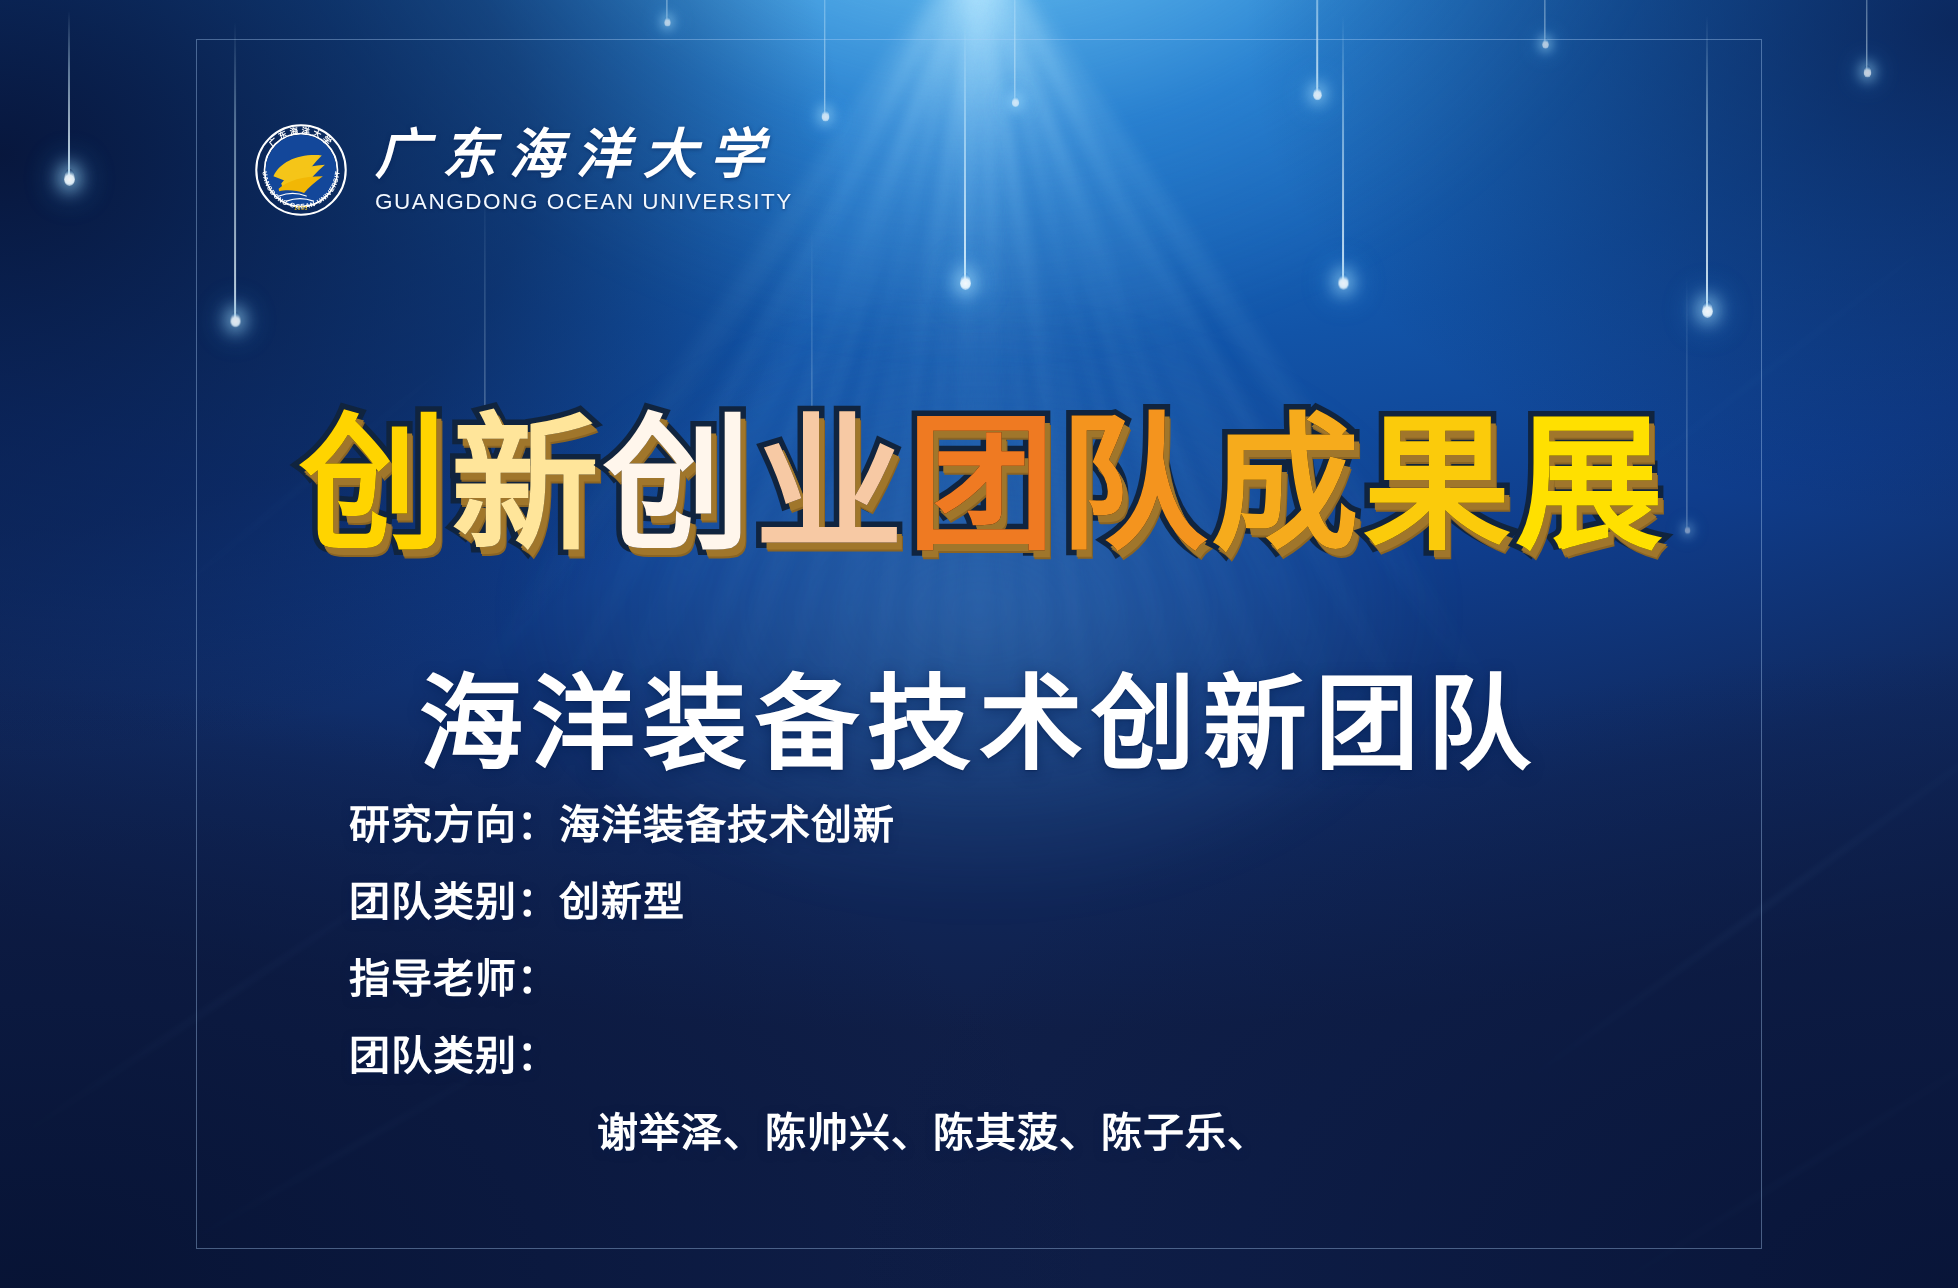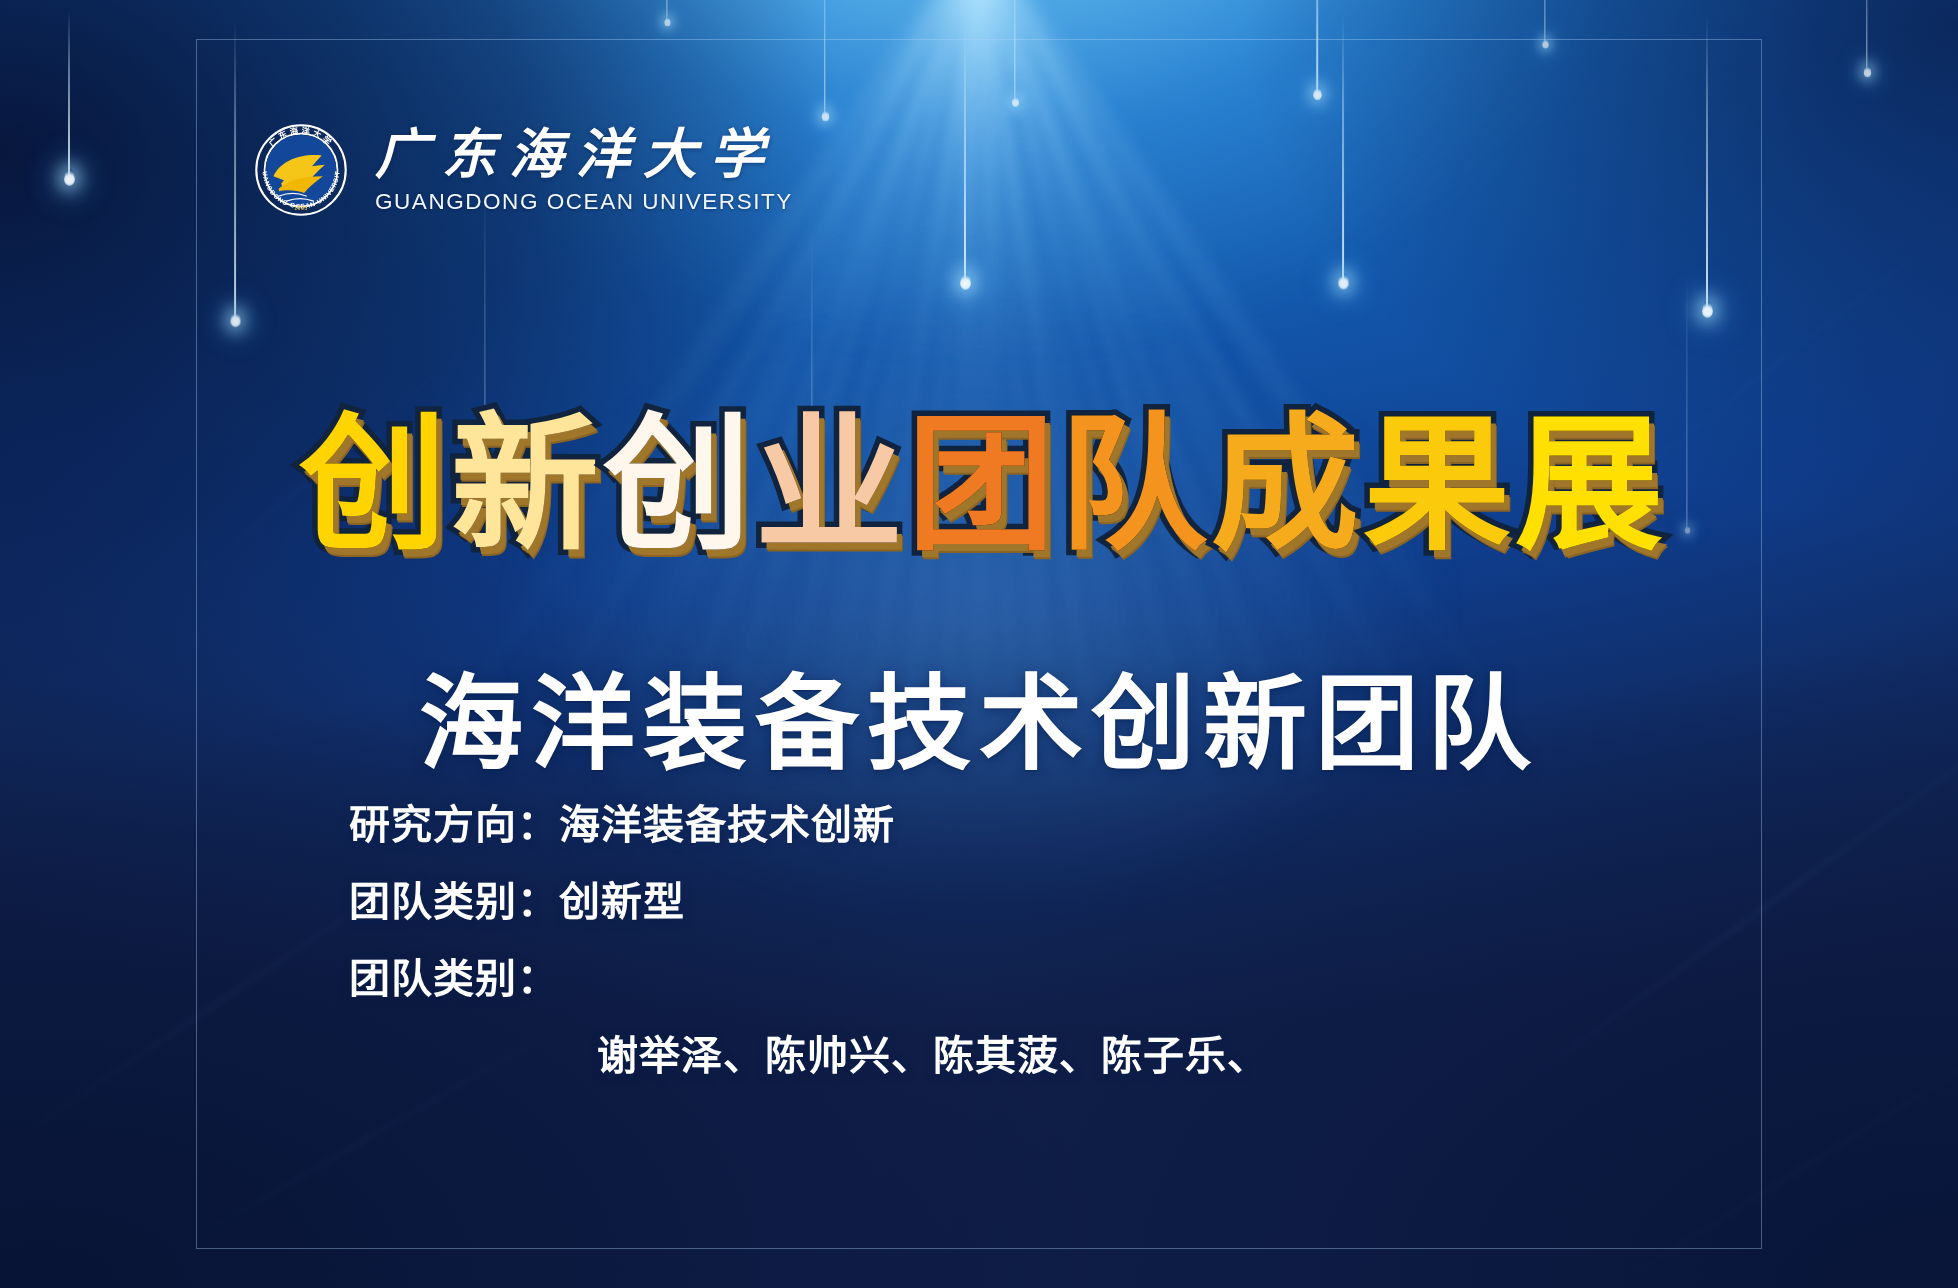--- a/index.html
+++ b/index.html
@@ -324,20 +324,21 @@
       <span class="info-label">研究方向：</span>
       <span class="info-value">海洋装备技术创新</span>
     </div>
 
     <div class="info-row">
       <span class="info-label">团队类别：</span>
       <span class="info-value">创新型</span>
     </div>
 
     <div class="info-row">
+      <span class="info-label">指导老师：</span>
     </div>
 
     <div class="info-row">
       <span class="info-label">团队类别：</span>
     </div>
 
     <div class="info-cont">谢举泽、陈帅兴、陈其菠、陈子乐、</div>
   </div>
 
 </div>

